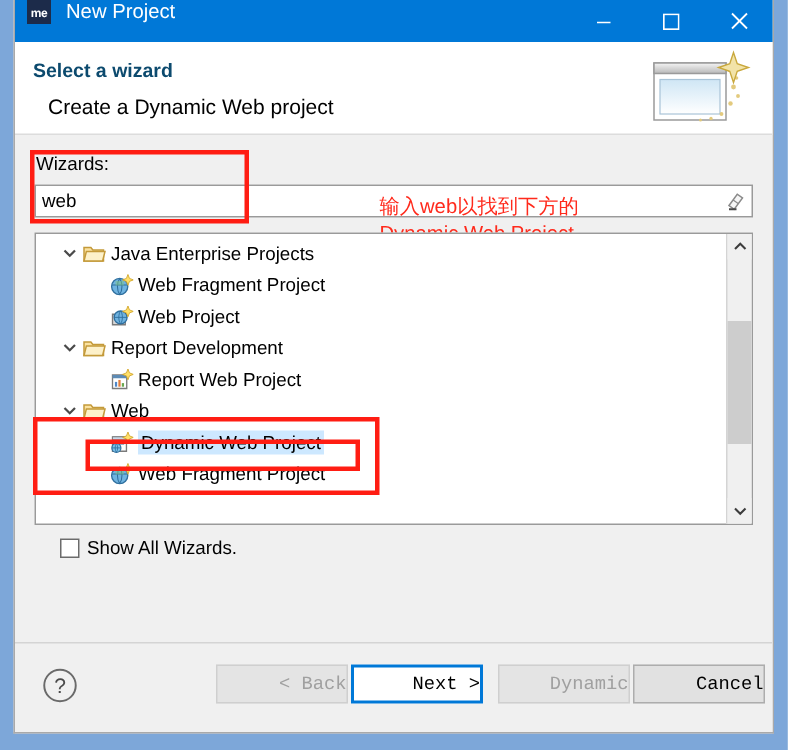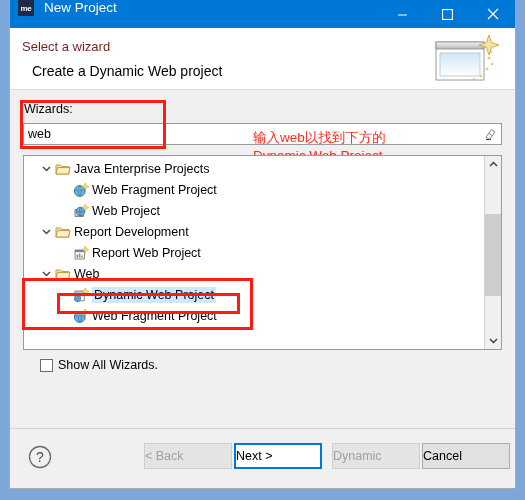--- a/index.html
+++ b/index.html
@@ -80,23 +80,23 @@
     width: 100%;
     height: 62px;
     background: #ffffff;
     border-bottom: 1px solid #dcdcdc;
     box-sizing: border-box;
   }
   #header-title {
     position: absolute;
     left: 12px; top: 11px;
     font-size: 13px;
-    font-weight: normal;
-    font-family: "Liberation Sans", sans-serif;
-    color: #7f1d1d;
+    font-weight: bold;
+    font-family: "Liberation Sans", sans-serif;
+    color: #0c4a6e;
   }
   #header-sub {
     position: absolute;
     left: 22px; top: 35px;
     font-size: 14px;
     font-family: "Liberation Sans", sans-serif;
     color: #000;
   }
   #header-art {
     position: absolute;
@@ -272,27 +272,27 @@
   #help-icon {
     position: absolute;
     left: 18px; top: 16px;
     width: 24px; height: 24px;
   }
   .btn {
     position: absolute;
     top: 14px;
     width: 88px;
     height: 26px;
-    font-family: Liberation Sans, sans-serif;
+    font-family: Liberation Mono, monospace;
     font-size: 12.5px;
     background: #e1e1e1;
     border: 1px solid #adadad;
     color: #000;
     box-sizing: border-box;
-    text-align: left;
+    text-align: right;
     line-height: 24px;
     padding: 0;
   }
   .btn.disabled {
     color: #a0a0a0;
     background: #e4e4e4;
     border-color: #cfcfcf;
   }
   .btn.focused {
     background: #ffffff;

